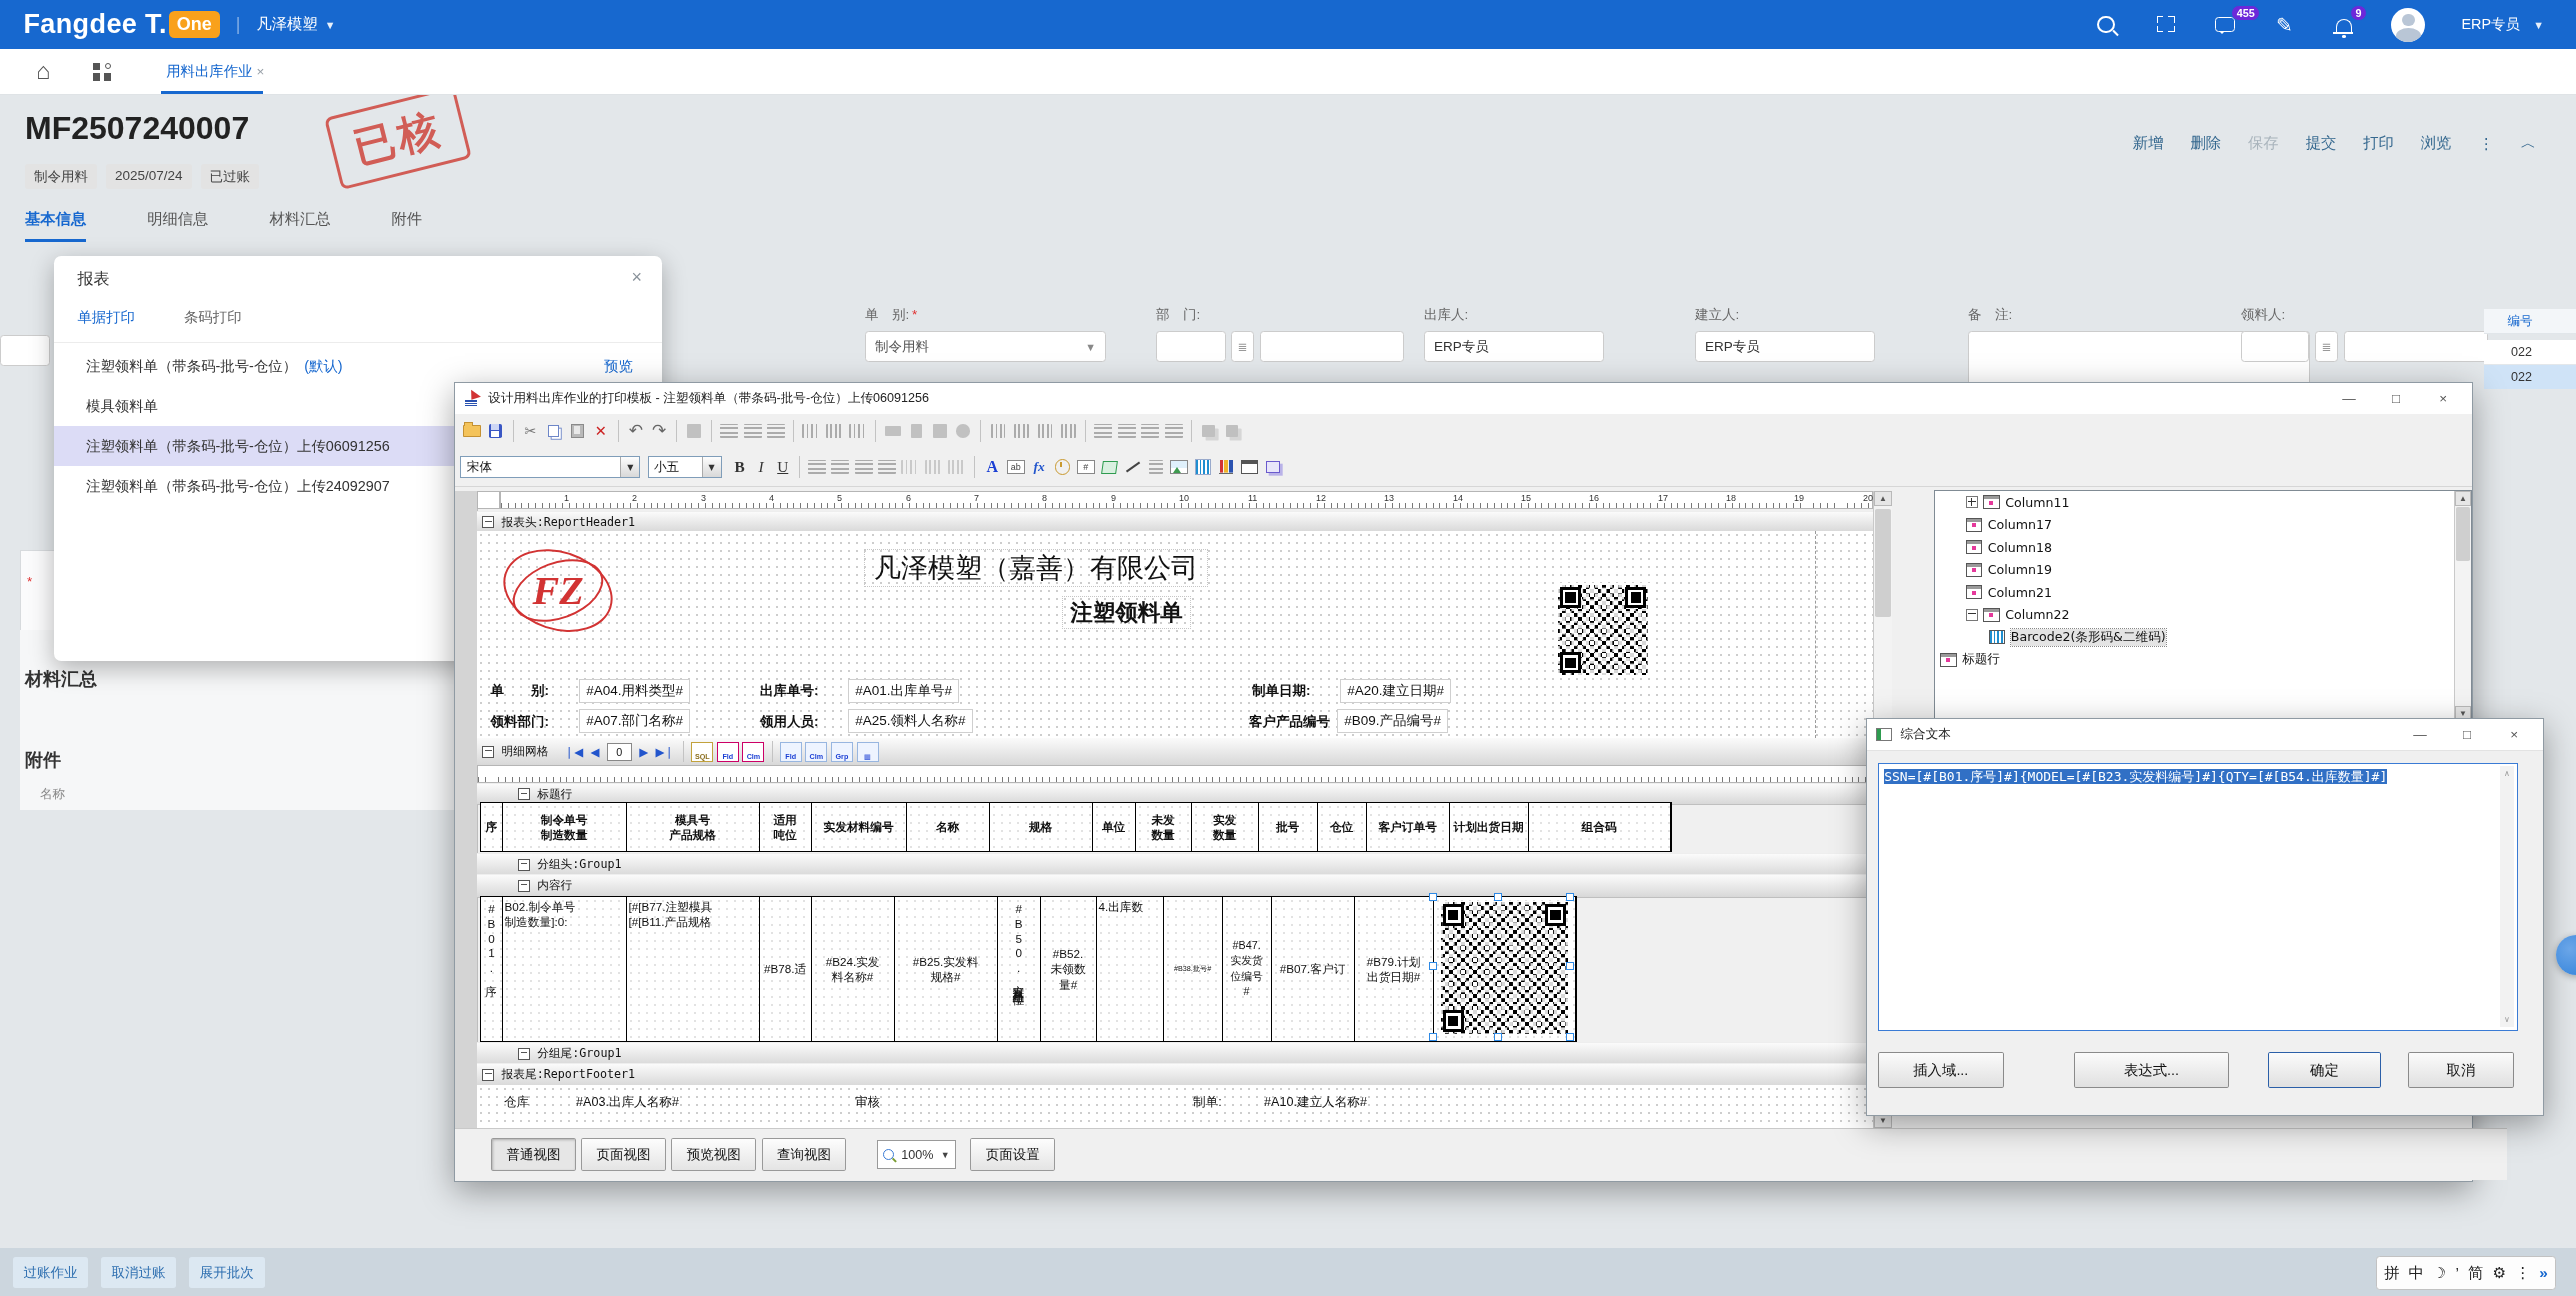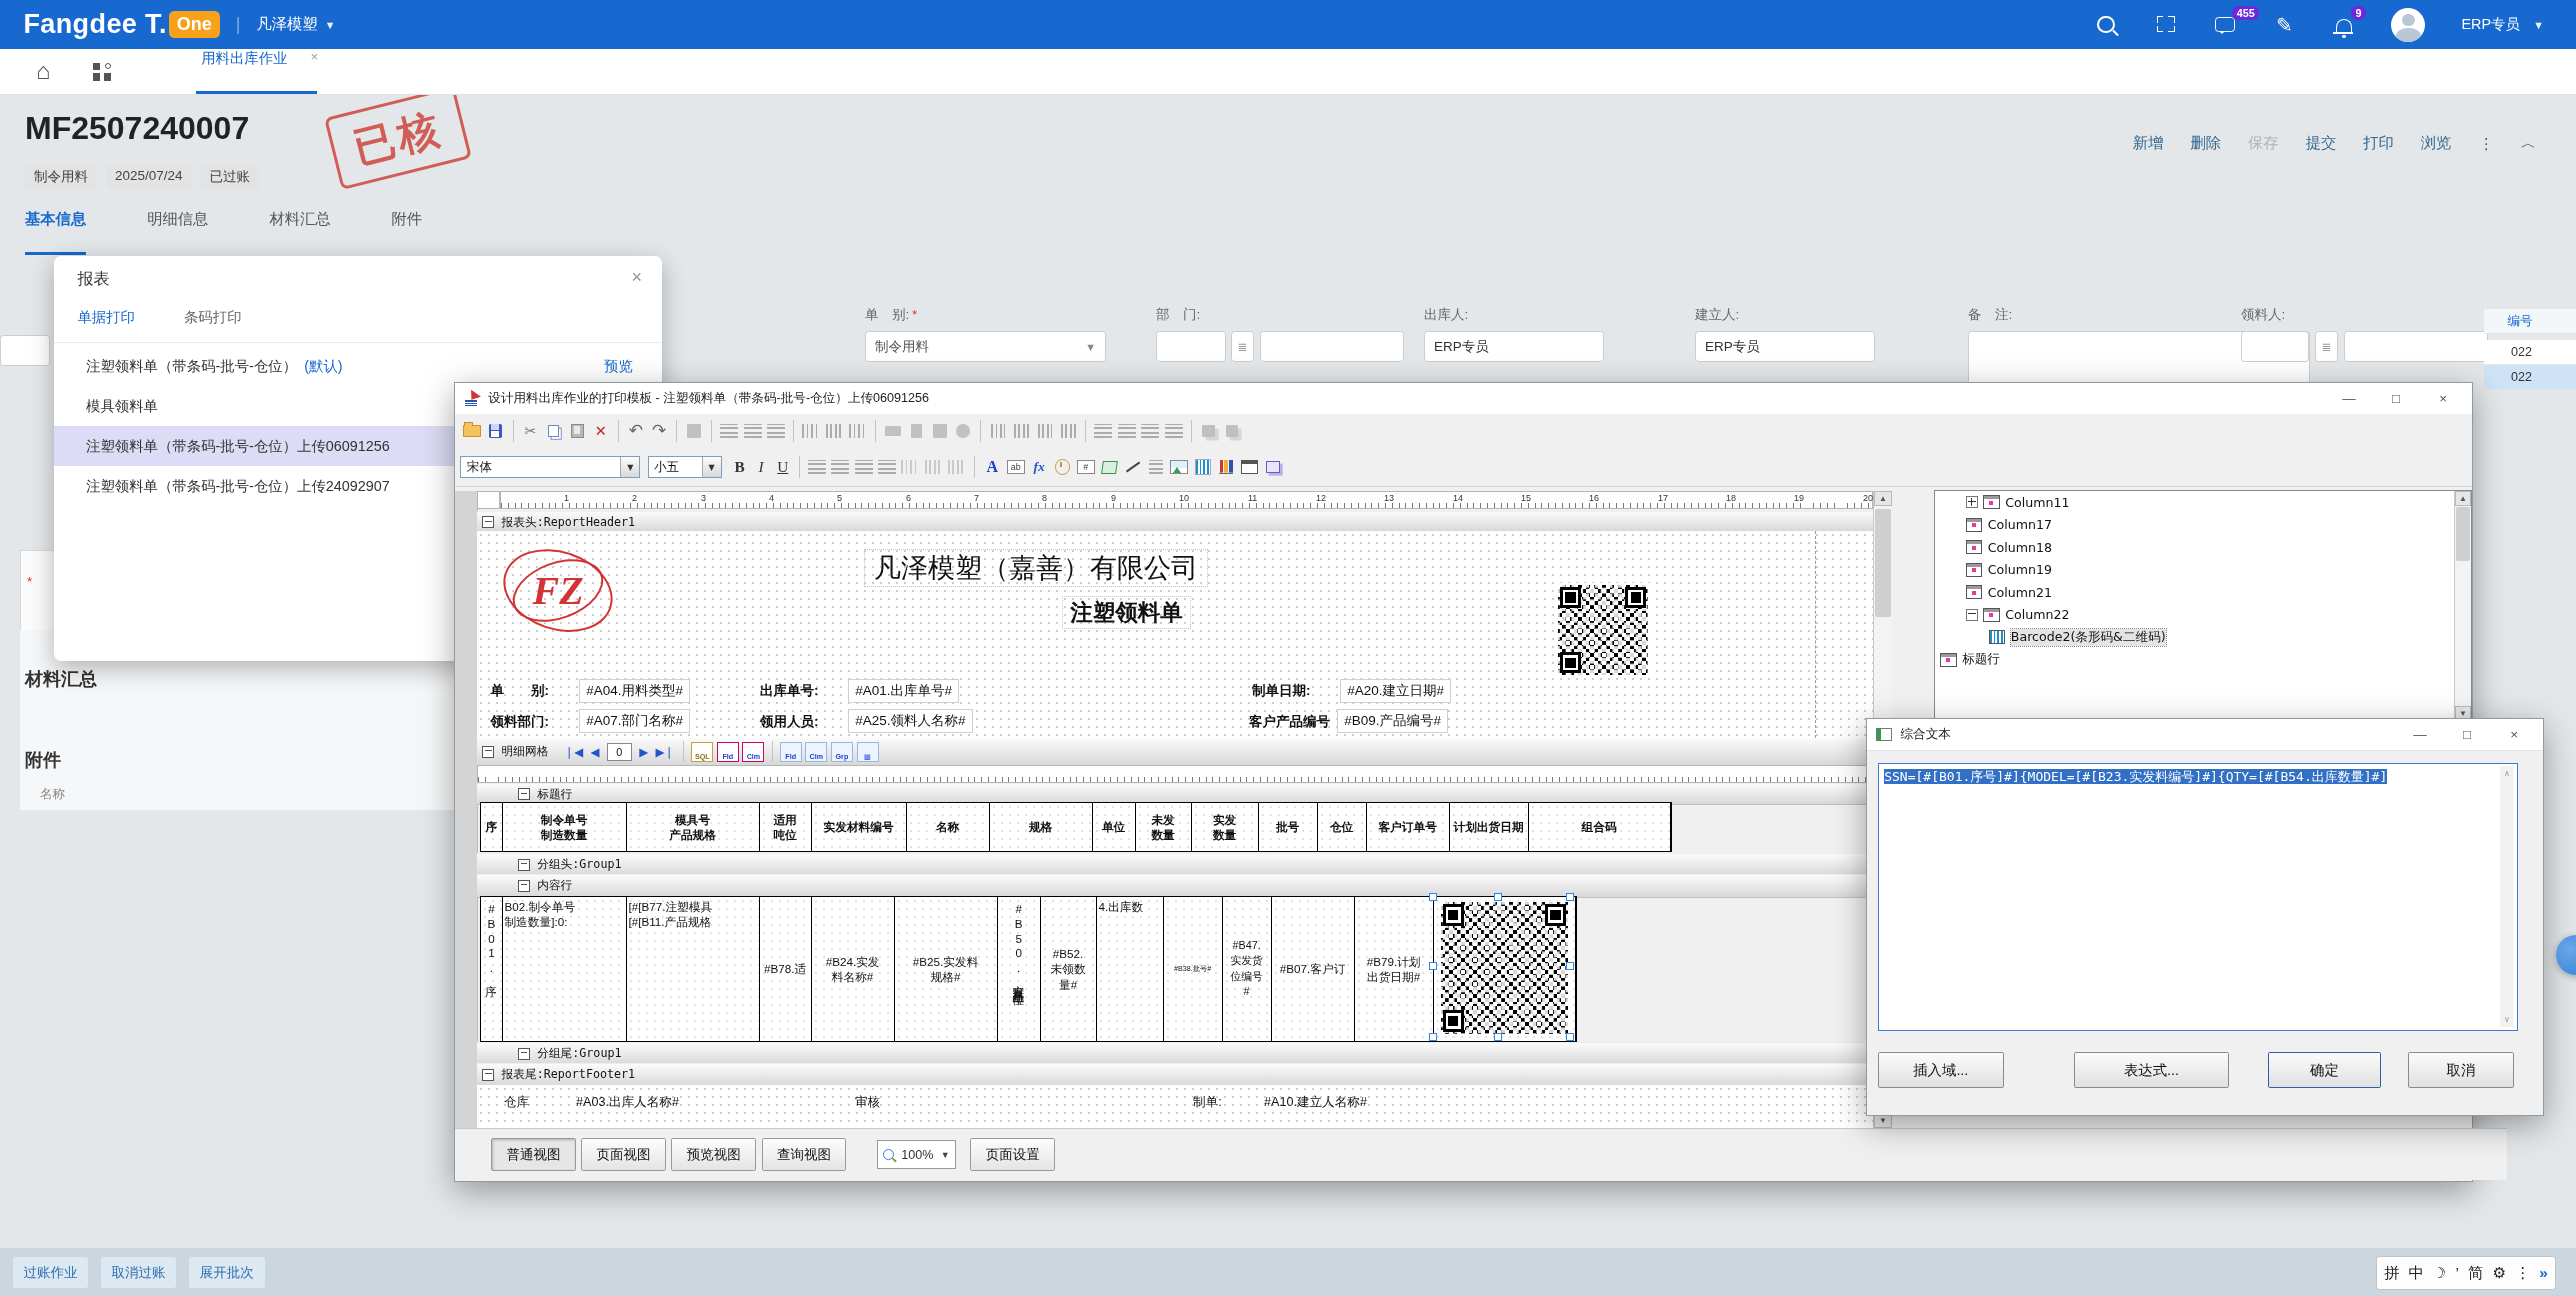--- a/index.html
+++ b/index.html
@@ -36,34 +36,34 @@
   .username{font-size:14.4px;display:flex;align-items:center;gap:6.3px}
   
   #tabbar{left:0;top:49px;width:2576px;height:45px;background:#fff;border-bottom:0.9px solid #dfe3e6;display:flex;align-items:center;z-index:49}
   .ic-home{font-size:23.4px;color:#555;margin-left:36px}
   .ic-grid{width:18px;height:18px;margin-left:43px;position:relative}
   .ic-grid i{position:absolute;width:7.2px;height:7.2px;background:#555}
   .ic-grid i:nth-child(1){left:0;top:0}
   .ic-grid i:nth-child(2){right:0;top:0;background:transparent;border:1.8px solid #555;width:4.5px;height:4.5px;border-radius:50%}
   .ic-grid i:nth-child(3){left:0;bottom:0}
   .ic-grid i:nth-child(4){right:0;bottom:0}
-  .pagetab{margin-left:90px;height:45px;display:flex;gap:23px;position:relative;color:#1768cf;font-size:14.4px}
+  .pagetab{margin-left:55px;height:45px;display:flex;align-items:center;gap:4px;position:relative;color:#1768cf;font-size:14.4px}
   .pagetab .x{color:#98a0a8;font-size:13.5px}
   .pagetab::after{content:"";position:absolute;left:-5.4px;right:1.8px;bottom:0;height:2.7px;background:#1768cf}
   
   .docno{left:25px;top:110px;font-size:32px;font-weight:bold;color:#222}
   .stamp{left:331px;top:101px;width:128px;height:68px;border:3.6px solid #cf4a42;border-radius:7.2px;color:#cf4a42;
          font-size:41px;font-weight:bold;display:flex;align-items:center;justify-content:center;
          transform:rotate(-14deg);opacity:.88;letter-spacing:3.6px;z-index:5}
   .tagrow{left:25px;top:164px;display:flex;gap:9px}
   .tag{background:#e3e3e3;color:#444;font-size:13.5px;padding:3.6px 9px;border-radius:2.7px}
   #doc-actions{right:40px;top:133px;display:flex;gap:27px;font-size:15.3px;color:#35688f;align-items:center}
   #doc-actions .dis{color:#a9b4bc}
   #doc-tabs{left:25px;top:209px;display:flex;gap:61px;font-size:15.3px;color:#555}
-  #doc-tabs .t{padding-bottom:25px;position:relative}
+  #doc-tabs .t{padding-bottom:12px;position:relative}
   #doc-tabs .t.act{color:#1768cf;font-weight:bold}
   #doc-tabs .t.act::after{content:"";position:absolute;left:0;right:0;bottom:0;height:2.7px;background:#1768cf}
   
   .flabel{position:absolute;font-size:13.5px;color:#666}
   .req{color:#e03131;margin-left:2.7px}
   .finput{position:absolute;height:31px;background:#fff;border:0.9px solid #ccc;border-radius:3.6px;
           font-size:13.5px;color:#333;display:flex;align-items:center;padding:0 9px;box-sizing:border-box}
   .fbrowse{position:absolute;width:23.4px;height:31px;background:#fff;border:0.9px solid #ccc;border-radius:3.6px;
            display:flex;align-items:center;justify-content:center;color:#999;font-size:11.7px;box-sizing:border-box}
   .ftextarea{position:absolute;background:#fff;border:0.9px solid #ccc;border-radius:3.6px;box-sizing:border-box}

